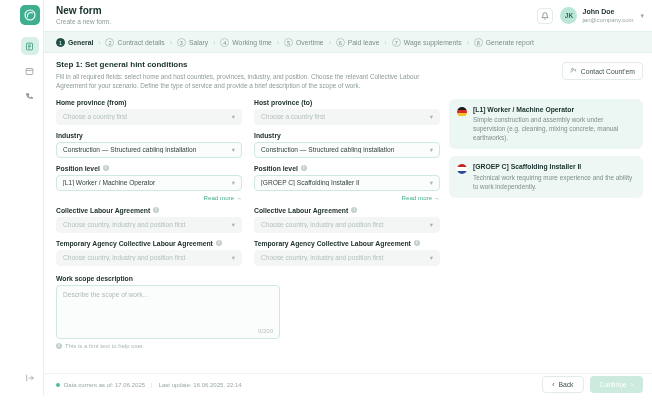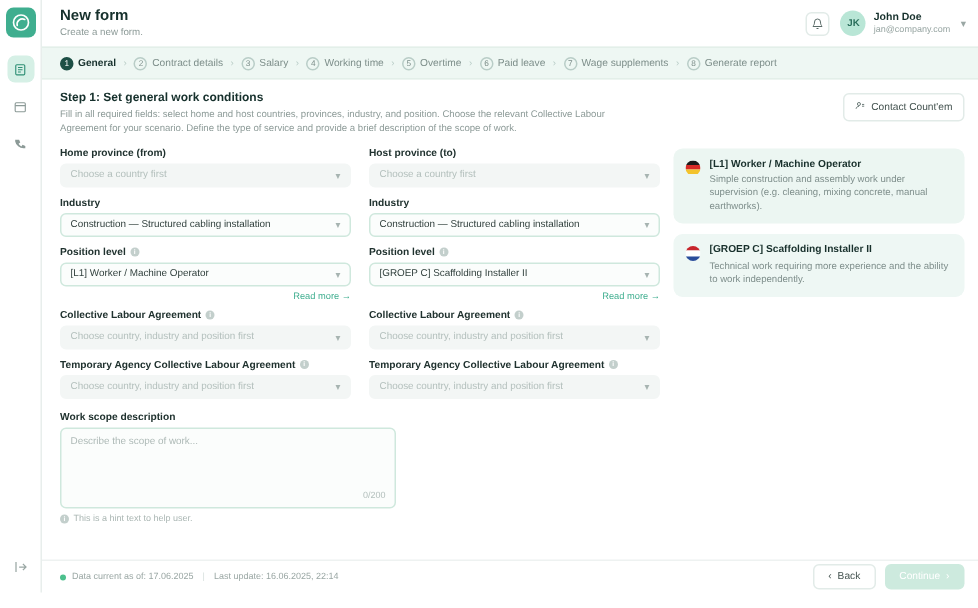--- a/index.html
+++ b/index.html
@@ -3,21 +3,21 @@
 <meta charset="utf-8">
 <style>
   * { box-sizing: border-box; margin: 0; padding: 0; }
   html, body {
     width: 652px; height: 405px;
     font-family: "Liberation Sans", sans-serif;
     background: #ffffff;
     color: #1f2d2b;
     overflow: hidden;
   }
-  #app { display: flex; width: 652px; height: 395px; }
+  #app { display: flex; width: 652px; height: 395px; padding-left: 16px; }
 
   
   .rail {
     width: 28px; flex: 0 0 28px;
     background: #ffffff;
     border-right: 1px solid #e8eeec;
     display: flex; flex-direction: column; align-items: center;
   }
   .rail-logo {
     width: 20px; height: 20px; margin-top: 5px;
@@ -283,21 +283,21 @@
       <div class="step">
         <span class="step-num">8</span>
         <span class="step-label">Generate report</span>
       </div>
     </div>
 
     <div class="content">
 
       <div class="intro-row">
         <div class="intro-text">
-          <div class="intro-title">Step 1: Set general work conditions</div>
+          <div class="intro-title">Step 1: Set general hint conditions</div>
           <div class="intro-desc">Fill in all required fields: select home and host countries, provinces, industry, and position. Choose the relevant Collective Labour Agreement for your scenario. Define the type of service and provide a brief description of the scope of work.</div>
         </div>
         <div class="contact-btn">
           <span>
             <svg width="7" height="7" viewBox="0 0 24 24" fill="none" stroke="#5a6b68" stroke-width="2">
               <circle cx="9" cy="8" r="3.5"></circle>
                 <path d="M2.5 19c0-3.3 2.9-5.5 6.5-5.5"></path>
                 <path d="M16 9h5M16 13h5"></path>
             </svg>
           </span>

